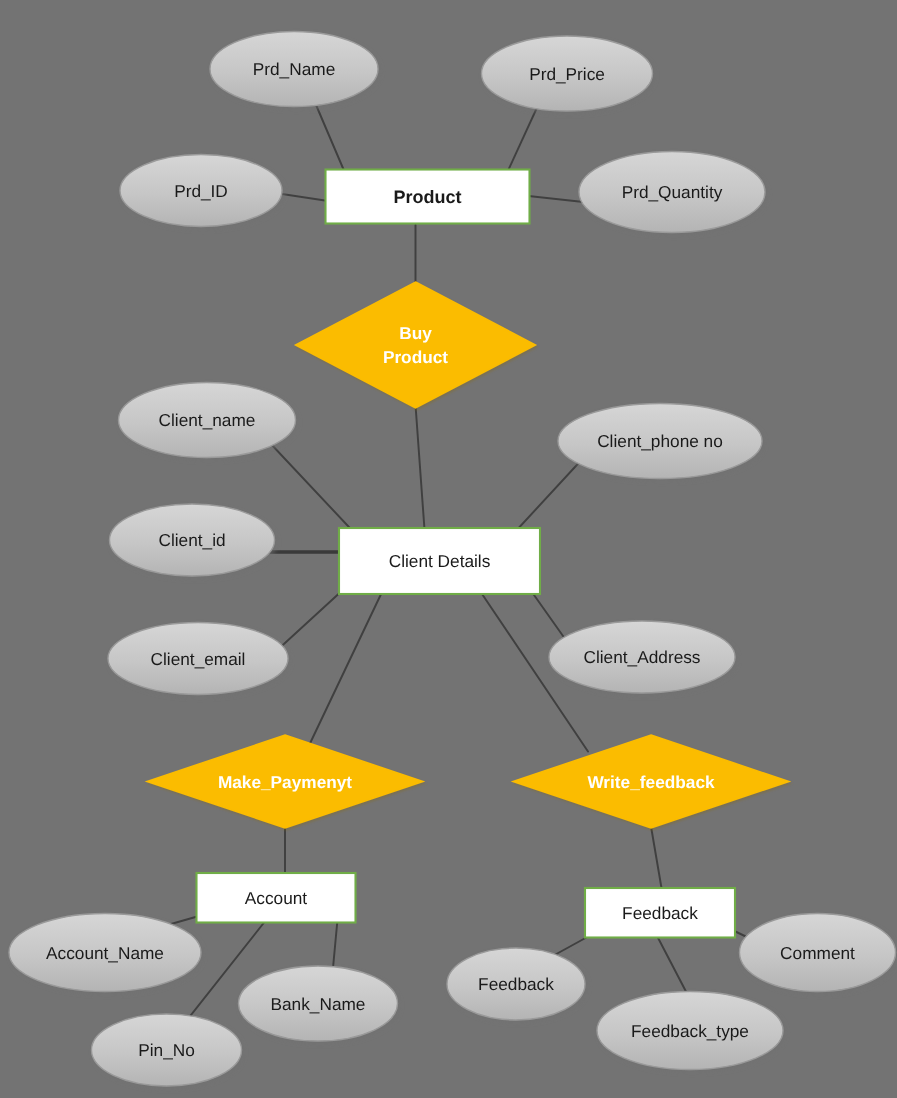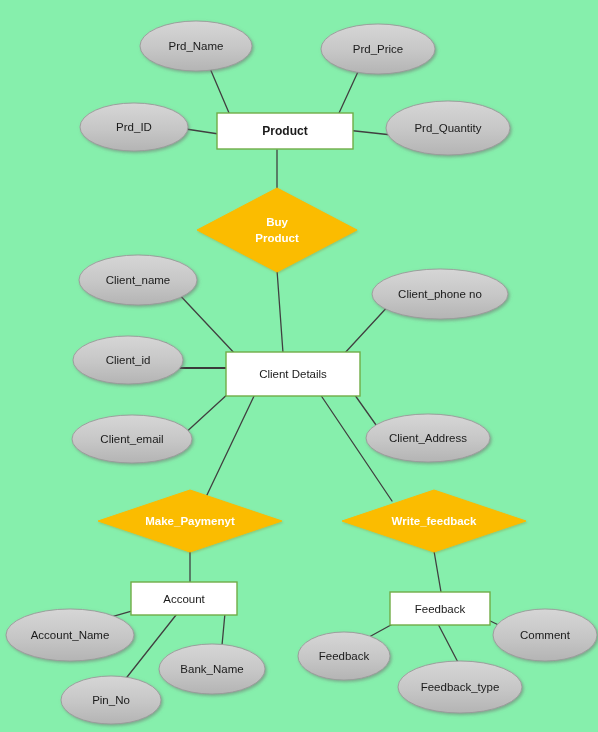--- a/index.html
+++ b/index.html
@@ -1,18 +1,18 @@
 <!DOCTYPE html>
 <html><head>
 <meta charset="utf-8">
 <style>
   html,body{margin:0;padding:0;background:#ffffff;}
   body{width:598px;height:732px;overflow:hidden;
        font-family:"Liberation Sans","DejaVu Sans",sans-serif;}
-  #stage{position:relative;width:598px;height:732px;background:#86efac;}
+  #stage{position:relative;width:598px;height:732px;background:#737373;}
   svg.layer{position:absolute;left:0;top:0;width:598px;height:732px;}
   #edges{z-index:1;}
   #nodes{z-index:2;}
   .ellipse-label{font-size:11.5px;fill:#1a1a1a;font-family:"Liberation Sans","DejaVu Sans",sans-serif;}
   .entity-label{font-size:11.5px;fill:#1a1a1a;font-family:"Liberation Sans","DejaVu Sans",sans-serif;}
   .entity-label.bold{font-weight:bold;font-size:12px;}
   .rel-label{font-size:11.5px;fill:#ffffff;font-weight:bold;
              font-family:"Liberation Sans","DejaVu Sans",sans-serif;}
   .edge{stroke:#404040;stroke-width:1.3;fill:none;}
   .edge.thick{stroke-width:2.2;stroke:#3a3a3a;}

